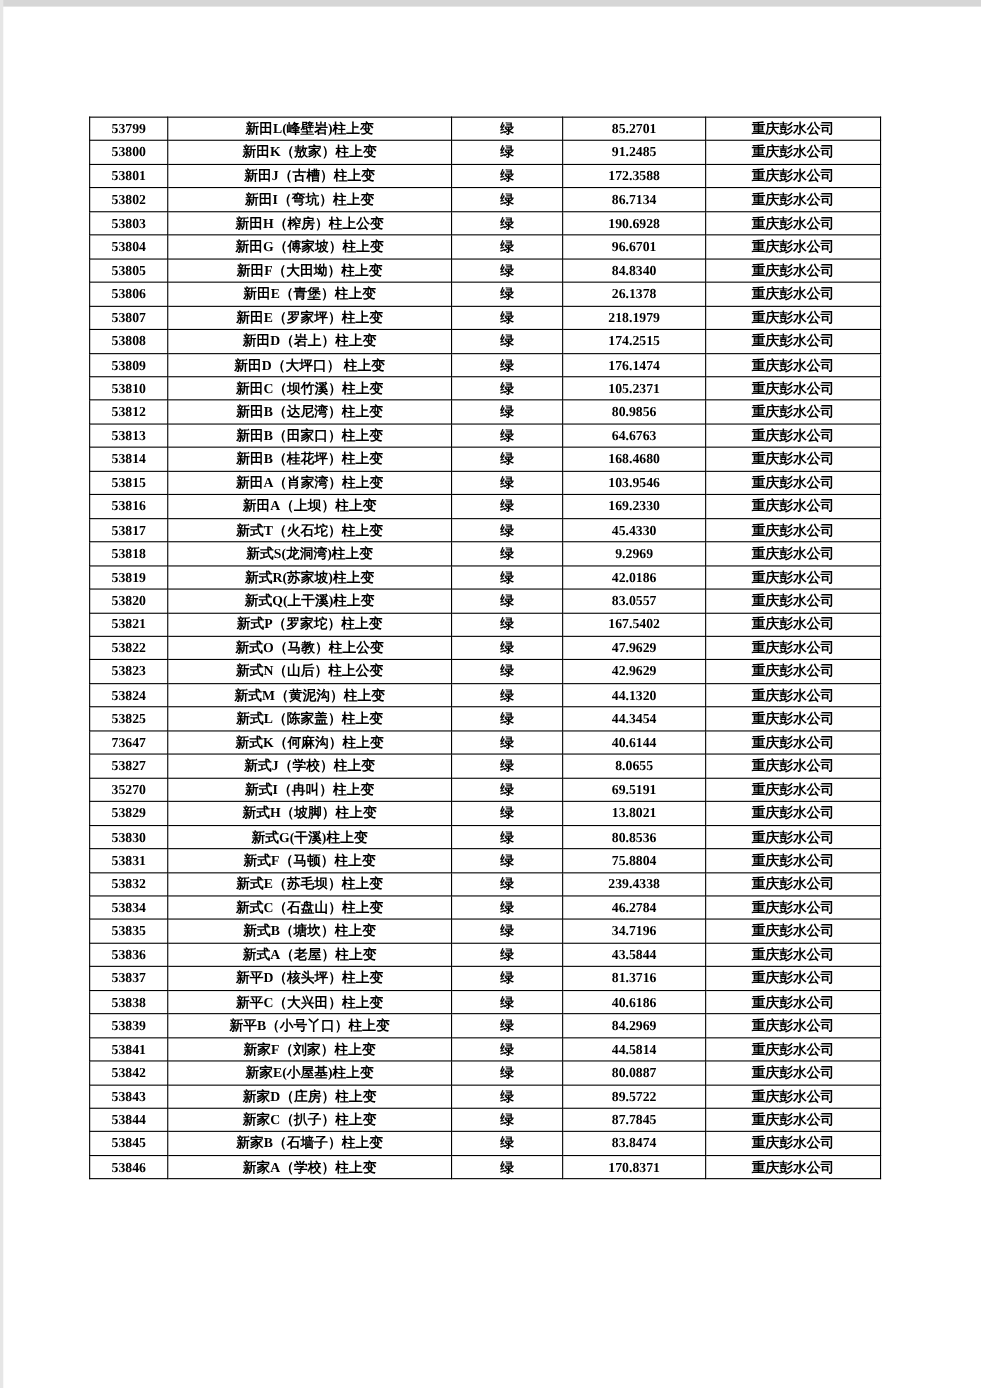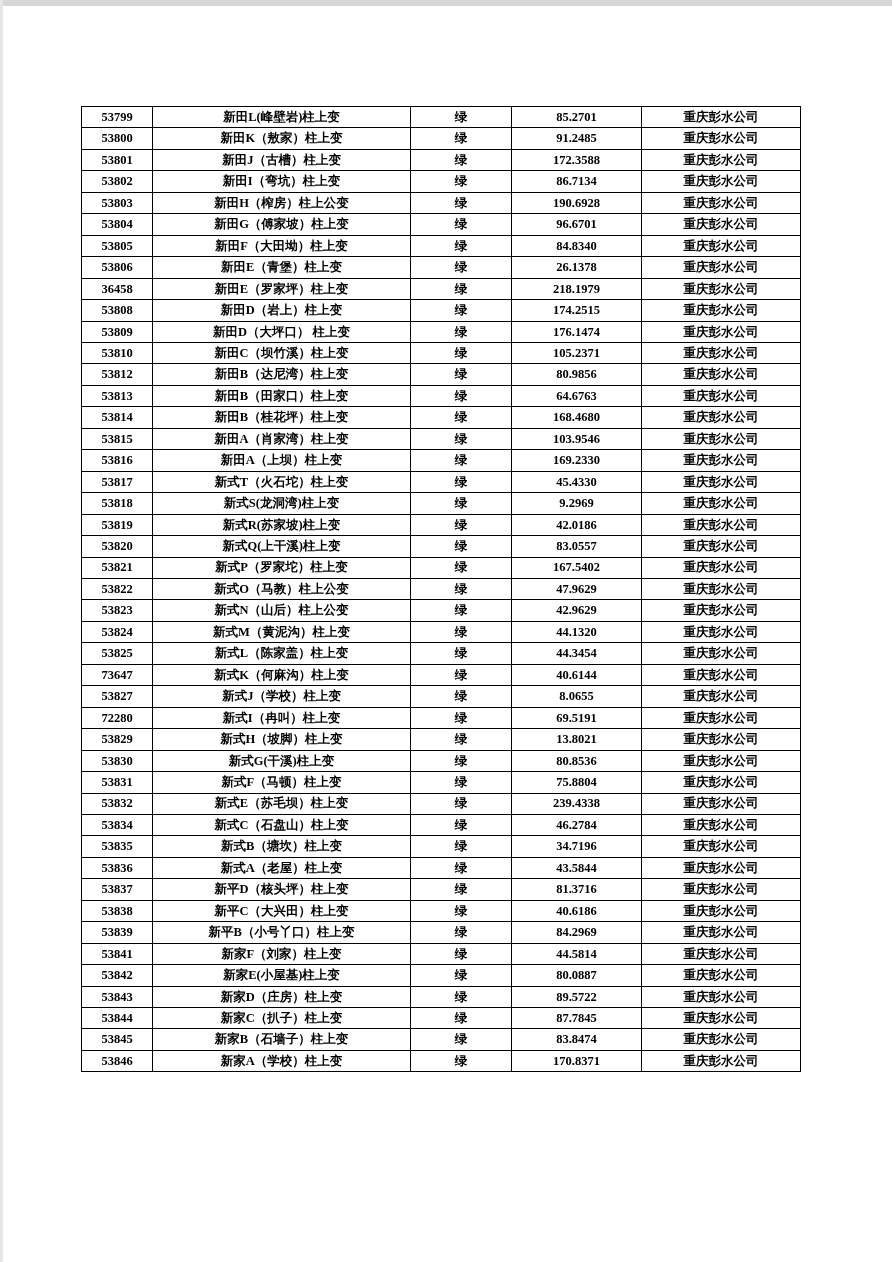--- a/index.html
+++ b/index.html
@@ -110,21 +110,21 @@
         <td>重庆彭水公司</td>
       </tr>
       <tr>
         <td>53806</td>
         <td>新田E（青堡）柱上变</td>
         <td>绿</td>
         <td>26.1378</td>
         <td>重庆彭水公司</td>
       </tr>
       <tr>
-        <td>36458</td>
+        <td>53807</td>
         <td>新田E（罗家坪）柱上变</td>
         <td>绿</td>
         <td>218.1979</td>
         <td>重庆彭水公司</td>
       </tr>
       <tr>
         <td>53808</td>
         <td>新田D（岩上）柱上变</td>
         <td>绿</td>
         <td>174.2515</td>
@@ -250,21 +250,21 @@
         <td>重庆彭水公司</td>
       </tr>
       <tr>
         <td>53827</td>
         <td>新式J（学校）柱上变</td>
         <td>绿</td>
         <td>8.0655</td>
         <td>重庆彭水公司</td>
       </tr>
       <tr>
-        <td>72280</td>
+        <td>35270</td>
         <td>新式I（冉叫）柱上变</td>
         <td>绿</td>
         <td>69.5191</td>
         <td>重庆彭水公司</td>
       </tr>
       <tr>
         <td>53829</td>
         <td>新式H（坡脚）柱上变</td>
         <td>绿</td>
         <td>13.8021</td>

